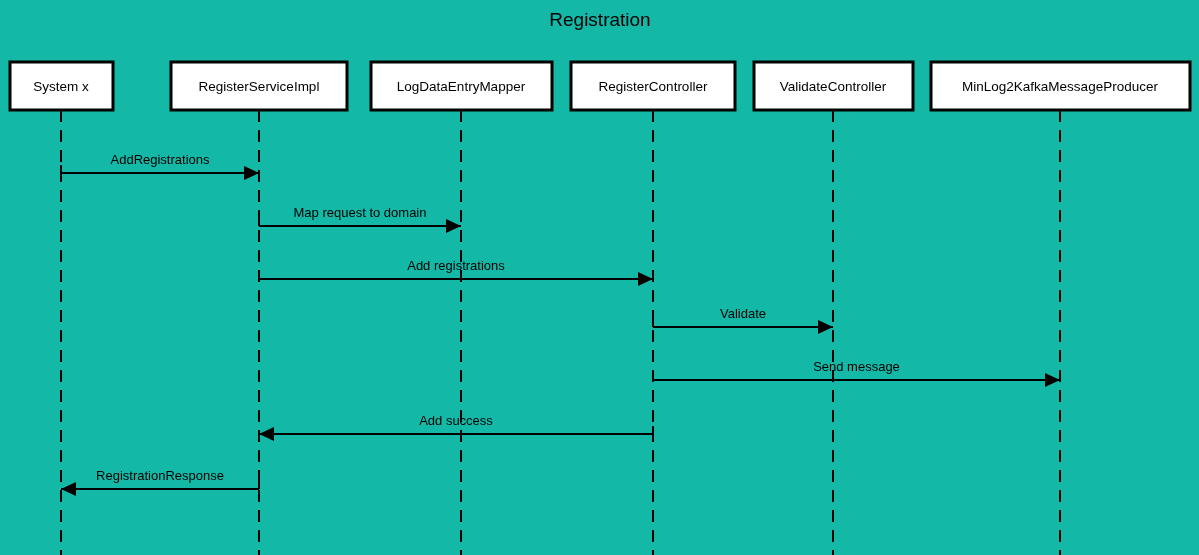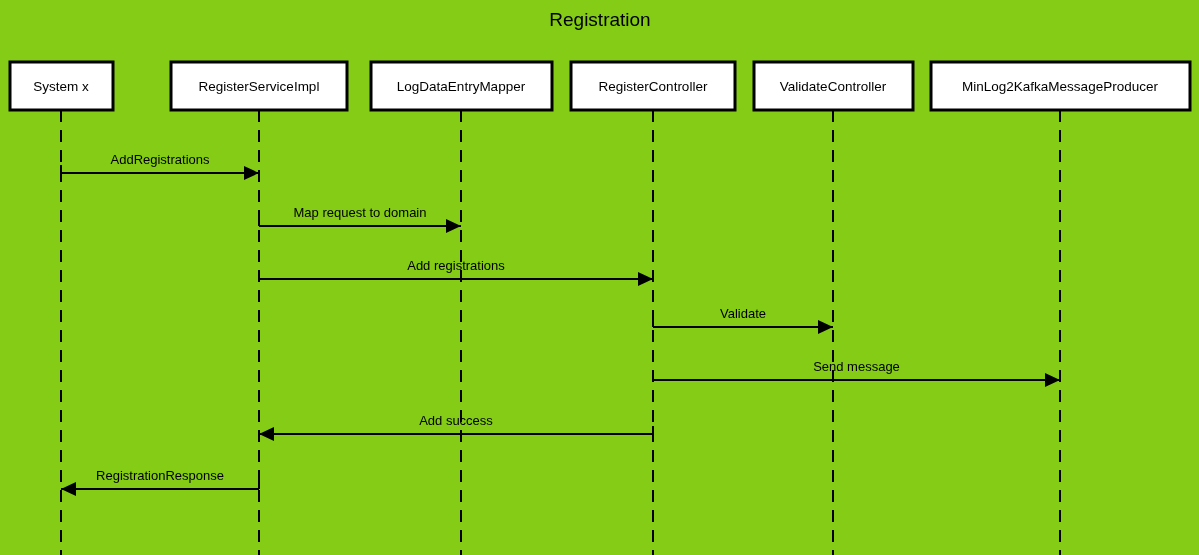--- a/index.html
+++ b/index.html
@@ -8,21 +8,21 @@
     background: #ffffff;
   }
   body {
     font-family: "Liberation Sans", sans-serif;
     color: #000000;
   }
   #diagram-root {
     position: relative;
     width: 1199px;
     height: 555px;
-    background: #84cc16;
+    background: #14b8a6;
     overflow: hidden;
   }
   #diagram-svg {
     position: absolute;
     top: 0;
     left: 0;
     display: block;
   }
   .diagram-title {
     font-size: 19px;

